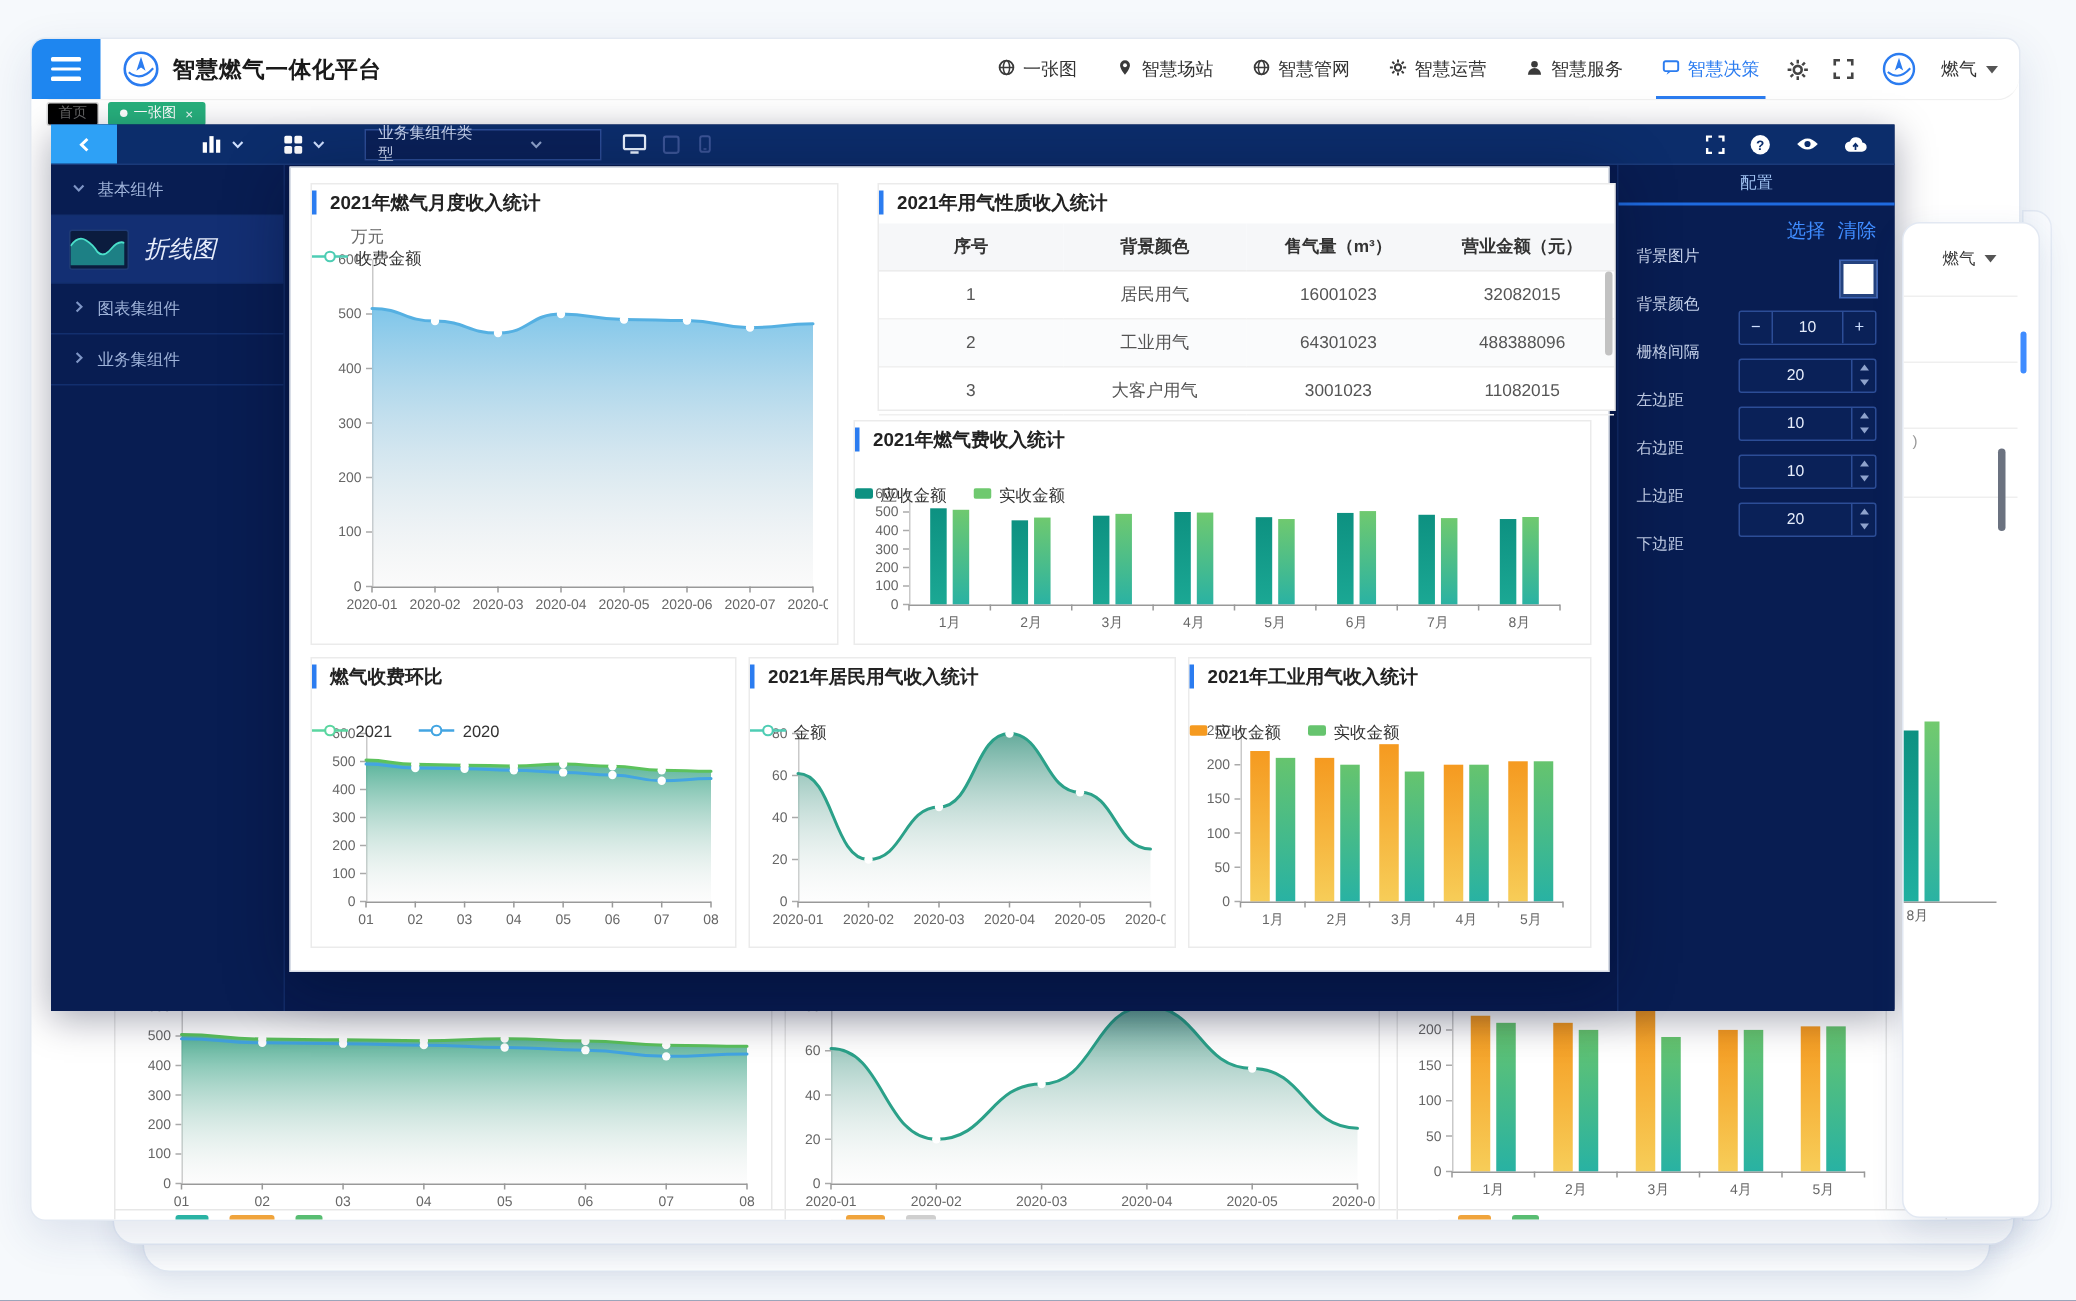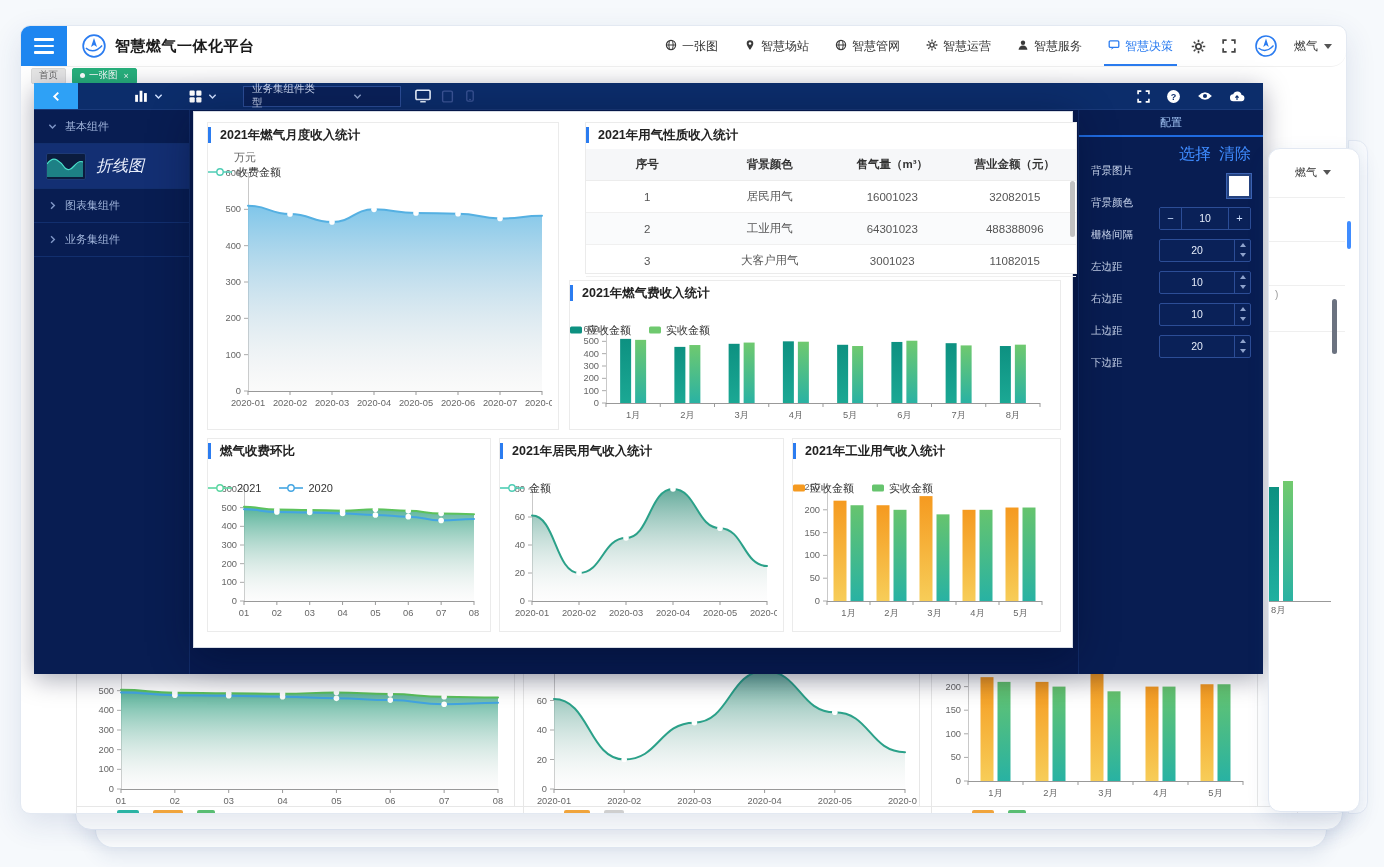--- a/index.html
+++ b/index.html
@@ -20,21 +20,21 @@
   .hd-title{margin-left:8px;font-size:15px;font-weight:bold;color:#1a1a1a;letter-spacing:.5px;}
   .hd-nav{margin-left:auto;display:flex;align-items:center;gap:26px;margin-right:18px;height:100%;}
   .nav-item{position:relative;display:flex;align-items:center;gap:5px;font-size:12px;color:#333;height:100%;cursor:pointer;white-space:nowrap;}
   .nav-item.active{color:#2b7cf0;}
   .nav-item.active::after{content:"";position:absolute;left:-4px;right:-4px;bottom:0;height:2px;background:#2b7cf0;}
   .hd-tools{display:flex;align-items:center;gap:16px;height:100%;}
   .hd-user{display:flex;align-items:center;gap:6px;font-size:12px;color:#333;}
   .caret{width:0;height:0;border-left:4px solid transparent;border-right:4px solid transparent;border-top:5px solid #555;}
   
   .tabrow{height:17px;display:flex;align-items:center;gap:6px;padding-left:10px;background:#fff;}
-  .chip{display:flex;align-items:center;font-size:9.5px;color:#666;border:1px solid #d9d9d9;border-radius:2px;height:14px;padding:0 7px;background:#e5e5e5;cursor:pointer;}
+  .chip{display:flex;align-items:center;font-size:9.5px;color:#666;border:1px solid #d9d9d9;border-radius:2px;height:14px;padding:0 7px;background:#000000;cursor:pointer;}
   .chip.green{background:#27b07c;border-color:#27b07c;color:#fff;gap:4px;}
   .chip .dot{width:5px;height:5px;border-radius:50%;background:#fff;}
   .chip .x{font-size:9px;opacity:.9;margin-left:2px;}
   
   .bg-card{position:absolute;background:#fff;border:1px solid #e7e7e7;z-index:1;}
   .sliver{position:absolute;background:#fff;border:1px solid #e7e7e7;z-index:1;display:flex;align-items:center;gap:14px;padding-left:40px;overflow:hidden;}
   .sliver i{display:block;height:5px;border-radius:2px;}
   
   .editor{position:absolute;left:13px;top:57px;width:1229px;height:590px;background:#071a4e;z-index:20;box-shadow:0 6px 24px rgba(0,10,40,.35);}
   .ed-toolbar{height:26px;background:#0c2d6b;border-bottom:1px solid #1a3a7a;display:flex;align-items:center;}
@@ -47,21 +47,21 @@
   .ed-sidebar{width:155px;background:#081d52;border-right:1px solid #122c68;flex:0 0 auto;}
   .sb-group{height:33px;display:flex;align-items:center;gap:8px;padding-left:14px;font-size:11px;color:#9fb3d9;border-bottom:1px solid #122f6e;cursor:pointer;}
   .sb-item{height:44px;display:flex;align-items:center;gap:10px;padding-left:12px;background:#132f73;border-bottom:1px solid #122f6e;cursor:pointer;}
   .sb-item .thumb{width:38px;height:25px;background:#0b1c3e;border:1px solid #1e3a75;border-radius:2px;}
   .sb-item .lbl{font-size:16px;color:#e8eefc;font-style:italic;}
   .ed-canvas{flex:1;background:#071a4e;}
   .ed-config{width:184px;background:#081d52;border-left:1px solid #122c68;flex:0 0 auto;}
   .cfg-title{height:25px;line-height:25px;text-align:center;font-size:11px;color:#9fc0f0;border-bottom:2px solid #1f6be0;}
   .cfg-row{display:flex;align-items:center;justify-content:space-between;padding:0 12px;height:30px;margin-top:2px;}
   .cfg-label{font-size:10.5px;color:#c8d4ec;margin-top:33px;}
-  .cfg-links span{font-size:16px;color:#3f8cff;margin-left:8px;cursor:pointer;}
+  .cfg-links span{font-size:13px;color:#3f8cff;margin-left:8px;cursor:pointer;}
   .swatch{width:20px;height:20px;background:#fff;border:2px solid #24427f;outline:1px solid #3c63b3;cursor:pointer;}
   .stepper{display:flex;height:21px;border:1px solid #2c4d96;border-radius:2px;overflow:hidden;}
   .stepper .st-btn{width:21px;background:#0a2158;color:#cfe0ff;font-size:11px;display:flex;align-items:center;justify-content:center;cursor:pointer;border-right:1px solid #2c4d96;}
   .stepper .st-btn:last-child{border-right:none;border-left:1px solid #2c4d96;}
   .stepper .st-val{width:46px;background:#0a2158;color:#e6edfb;font-size:10.5px;display:flex;align-items:center;justify-content:center;}
   .numbox{display:flex;height:21px;width:90px;border:1px solid #2c4d96;border-radius:2px;background:#0a2158;overflow:hidden;}
   .numbox .nb-val{flex:1;display:flex;align-items:center;justify-content:center;color:#e6edfb;font-size:10.5px;}
   .numbox .nb-spin{width:15px;border-left:1px solid #2c4d96;display:flex;flex-direction:column;}
   .nb-up,.nb-dn{flex:1;display:flex;align-items:center;justify-content:center;cursor:pointer;}
   .nb-up::after{content:"";border-left:3.5px solid transparent;border-right:3.5px solid transparent;border-bottom:4px solid #8fa3cc;}

